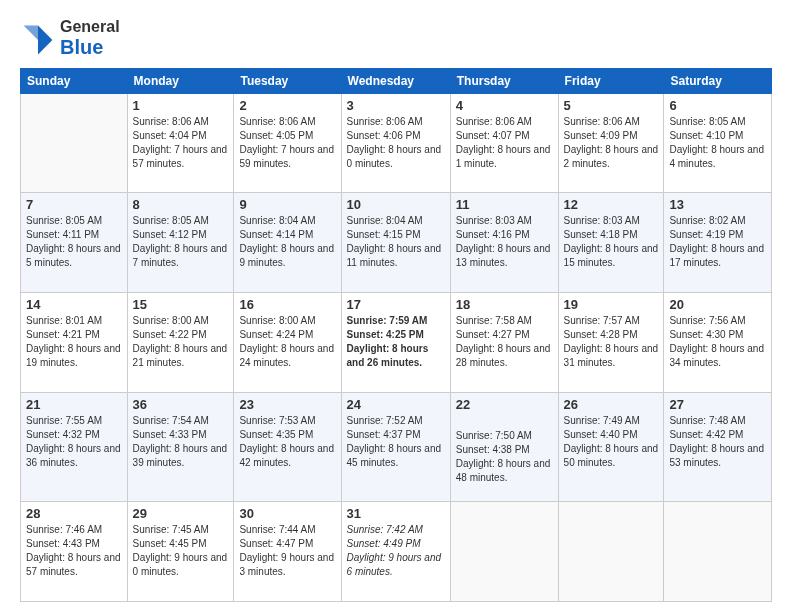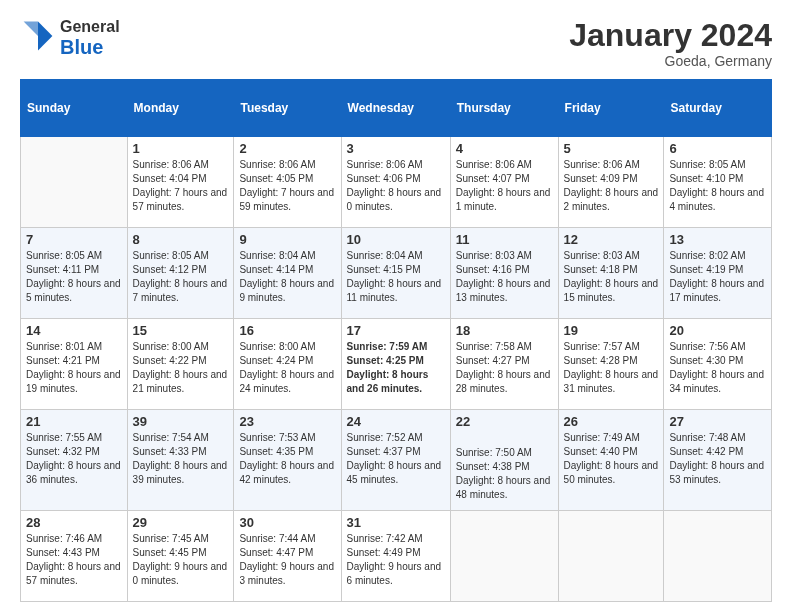--- a/index.html
+++ b/index.html
@@ -18,21 +18,21 @@
       flex-direction: column;
     }
     .header {
       display: flex;
       justify-content: space-between;
       align-items: flex-start;
       margin-bottom: 10px;
     }
     .logo {
       display: flex;
-      align-items: flex-start;
+      align-items: flex-end;
       gap: 0;
     }
     .logo-text {
       display: flex;
       flex-direction: column;
       line-height: 1.1;
     }
     .logo-general {
       font-size: 16px;
       font-weight: bold;
@@ -64,21 +64,21 @@
     table {
       width: 100%;
       border-collapse: collapse;
       flex: 1;
     }
     thead tr th {
       background-color: #1565C0;
       color: #fff;
       font-size: 12px;
       font-weight: bold;
-      padding: 21px 6px;
+      padding: 5px 6px;
       text-align: left;
       border: 1px solid #1565C0;
     }
     tbody tr td {
       border: 1px solid #ccc;
       vertical-align: top;
       padding: 4px 5px;
       font-size: 10px;
       color: #333;
       width: 113px;
@@ -116,24 +116,20 @@
   <div class="header">
     <div class="logo">
       <svg class="logo-icon" viewBox="0 0 40 40">
         <polygon points="20,4 36,20 20,36" fill="#1565C0"></polygon>
         <polygon points="4,4 20,4 20,20" fill="#1565C0" opacity="0.6"></polygon>
       </svg>
       <div class="logo-text">
         <span class="logo-general">General</span>
         <span class="logo-blue">Blue</span>
       </div>
-    </div>
-    <div class="title-block">
-      <div class="month-title">January 2024</div>
-      <div class="location">Goeda, Germany</div>
     </div>
   </div>
 
   <table>
     <thead>
       <tr>
         <th>Sunday</th>
         <th>Monday</th>
         <th>Tuesday</th>
         <th>Wednesday</th>
@@ -271,21 +267,21 @@
           </td>
         </tr>
         <tr>
           <td>
             <span class="day-number">21</span>
             <div class="day-info" style="white-space: pre-line;">Sunrise: 7:55 AM
 Sunset: 4:32 PM
 Daylight: 8 hours and 36 minutes.</div>
           </td>
           <td>
-            <span class="day-number">39</span>
+            <span class="day-number">36</span>
             <div class="day-info" style="white-space: pre-line;">Sunrise: 7:54 AM
 Sunset: 4:33 PM
 Daylight: 8 hours and 39 minutes.</div>
           </td>
           <td>
             <span class="day-number">23</span>
             <div class="day-info" style="white-space: pre-line;">Sunrise: 7:53 AM
 Sunset: 4:35 PM
 Daylight: 8 hours and 42 minutes.</div>
           </td>
@@ -328,21 +324,21 @@
 Daylight: 9 hours and 0 minutes.</div>
           </td>
           <td>
             <span class="day-number">30</span>
             <div class="day-info" style="white-space: pre-line;">Sunrise: 7:44 AM
 Sunset: 4:47 PM
 Daylight: 9 hours and 3 minutes.</div>
           </td>
           <td>
             <span class="day-number">31</span>
-            <div class="day-info" style="white-space: pre-line;">Sunrise: 7:42 AM
+            <div class="day-info" style="white-space: pre-line; font-style: italic;">Sunrise: 7:42 AM
 Sunset: 4:49 PM
 Daylight: 9 hours and 6 minutes.</div>
           </td>
           <td class="empty"></td>
           <td class="empty"></td>
           <td class="empty"></td>
         </tr>
       </tbody>
   </table>
 </div>

